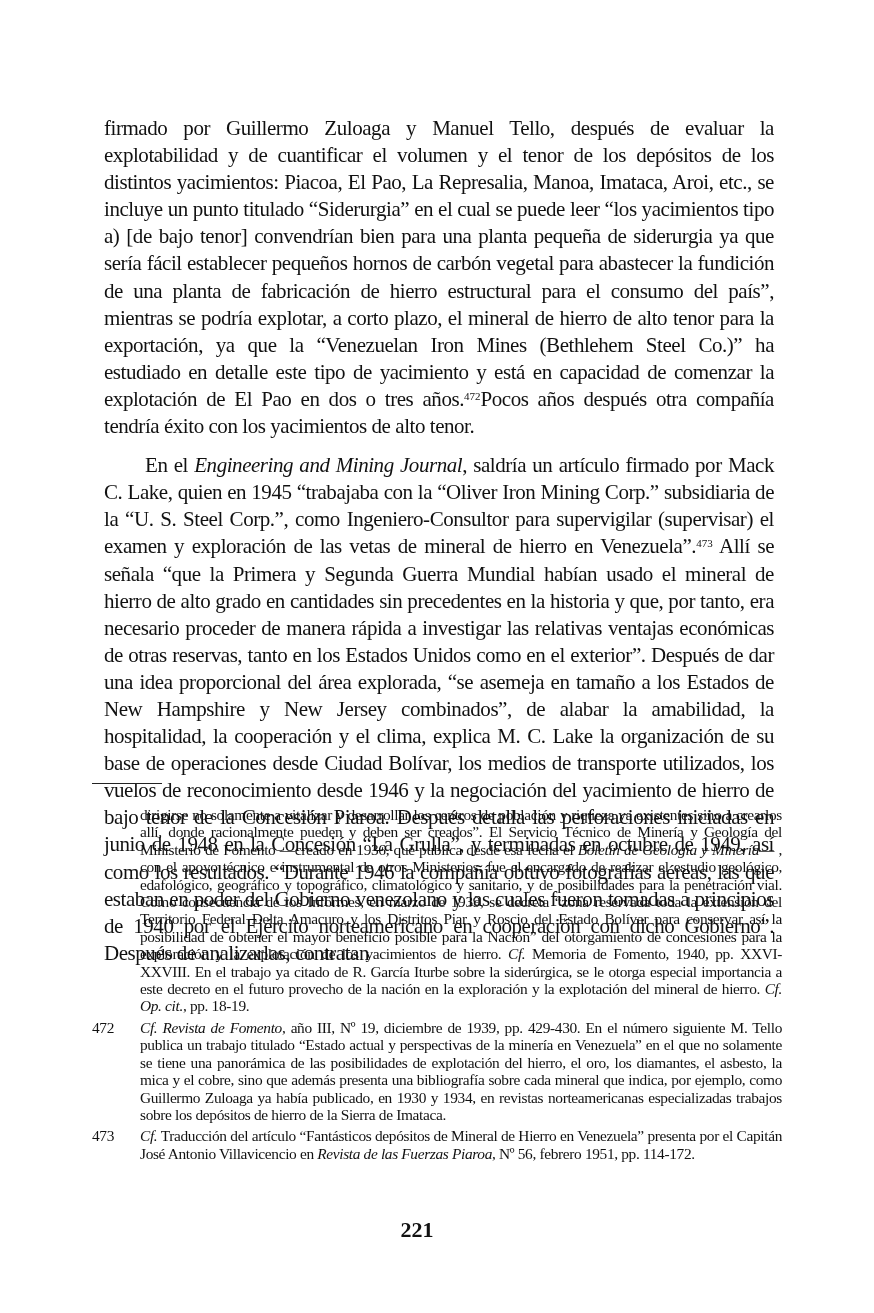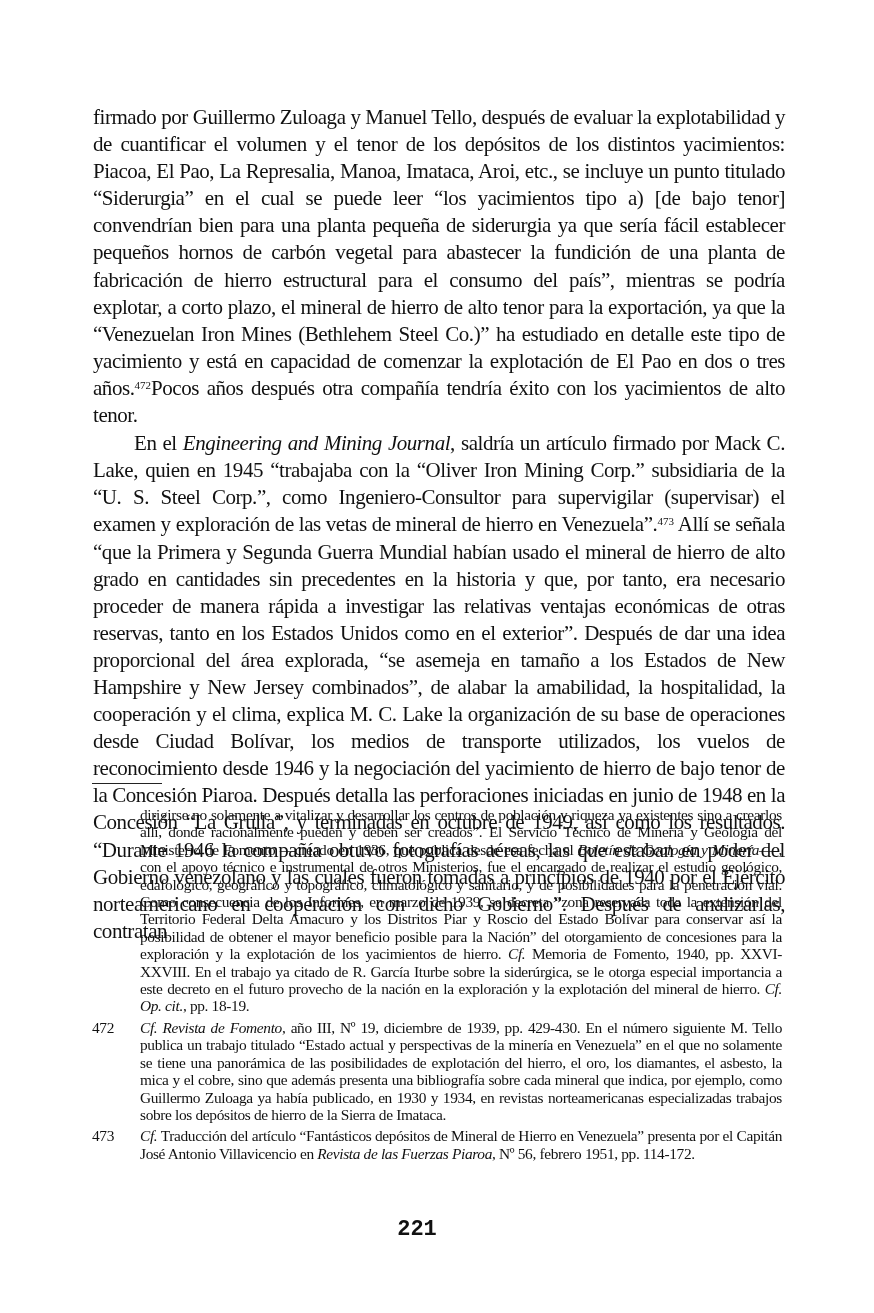--- a/index.html
+++ b/index.html
@@ -3,34 +3,34 @@
 <meta charset="utf-8">
 <style>
   html, body { margin: 0; padding: 0; background: #ffffff; }
   body { width: 874px; height: 1313px; position: relative; overflow: hidden; color: #111; }
   .page { position: absolute; left: 0; top: 0; width: 874px; height: 1313px; }
   .body-text {
     position: absolute; left: 92px; top: 103px; width: 694px;
     font-family: "Liberation Serif", serif; font-size: 21px; line-height: 27.1px;
     text-align: justify; letter-spacing: -0.45px; word-spacing: 0px;
   }
-  .body-text p { margin: 1px; }
+  .body-text p { margin: 12px; }
   .body-text p.indent { text-indent: 41px; }
   sup.fnref { font-size: 11px; vertical-align: 6px; line-height: 0; letter-spacing: 0; }
   .rule { position: absolute; left: 92px; top: 783px; width: 70px; height: 1px; background: #222; }
   .notes {
     position: absolute; left: 88px; top: 802px; width: 698px;
     font-family: "Liberation Serif", serif; font-size: 15.4px; line-height: 17.4px;
     letter-spacing: -0.35px;
   }
   .note { position: relative; padding-left: 48px; text-align: justify; margin: 4px; font-family: Liberation Serif, serif; }
   .note .num { position: absolute; left: 0; top: 0; width: 40px; }
   .page-number {
     position: absolute; left: 0; width: 834px; top: 1217px; text-align: center;
-    font-family: Liberation Mono, monospace; font-size: 22px; font-weight: bold;
+    font-family: Liberation Serif, serif; font-size: 22px; font-weight: bold;
   }
 </style>
 </head>
 <body>
 
 <div class="page">
 
   <div class="body-text">
     <p><span>firmado por Guillermo Zuloaga y Manuel Tello, después de evaluar la explotabilidad y de cuantificar el volumen y el tenor de los depósitos de los distintos yacimientos: Piacoa, El Pao, La Represalia, Manoa, Imataca, Aroi, etc., se incluye un punto titulado “Siderurgia” en el cual se puede leer “los yacimientos tipo a) [de bajo tenor] convendrían bien para una planta pequeña de siderurgia ya que sería fácil establecer pequeños hornos de carbón vegetal para abastecer la fundición de una planta de fabricación de hierro estructural para el consumo del país”, mientras se podría explotar, a corto plazo, el mineral de hierro de alto tenor para la exportación, ya que la “Venezuelan Iron Mines (Bethlehem Steel Co.)” ha estudiado en detalle este tipo de yacimiento y está en capacidad de comenzar la explotación de El Pao en dos o tres años.</span><sup class="fnref">472</sup><span>Pocos años después otra compañía tendría éxito con los yacimientos de alto tenor.</span></p>
     <p class="indent"><span>En el </span><i>Engineering and Mining Journal</i><span>, saldría un artículo firmado por Mack C. Lake, quien en 1945 “trabajaba con la “Oliver Iron Mining Corp.” subsidiaria de la “U. S. Steel Corp.”, como Ingeniero-Consultor para supervigilar (supervisar) el examen y exploración de las vetas de mineral de hierro en Venezuela”.</span><sup class="fnref">473</sup><span> Allí se señala “que la Primera y Segunda Guerra Mundial habían usado el mineral de hierro de alto grado en cantidades sin precedentes en la historia y que, por tanto, era necesario proceder de manera rápida a investigar las relativas ventajas económicas de otras reservas, tanto en los Estados Unidos como en el exterior”. Después de dar una idea proporcional del área explorada, “se asemeja en tamaño a los Estados de New Hampshire y New Jersey combinados”, de alabar la amabilidad, la hospitalidad, la cooperación y el clima, explica M. C. Lake la organización de su base de operaciones desde Ciudad Bolívar, los medios de transporte utilizados, los vuelos de reconocimiento desde 1946 y la negociación del yacimiento de hierro de bajo tenor de la Concesión Piaroa. Después detalla las perforaciones iniciadas en junio de 1948 en la Concesión “La Grulla”, y terminadas en octubre de 1949, así como los resultados. “Durante 1946 la compañía obtuvo fotografías aéreas, las que estaban en poder del Gobierno venezolano y las cuales fueron tomadas a principios de 1940 por el Ejército norteamericano en cooperación con dicho Gobierno”. Después de analizarlas, contratan</span></p>

